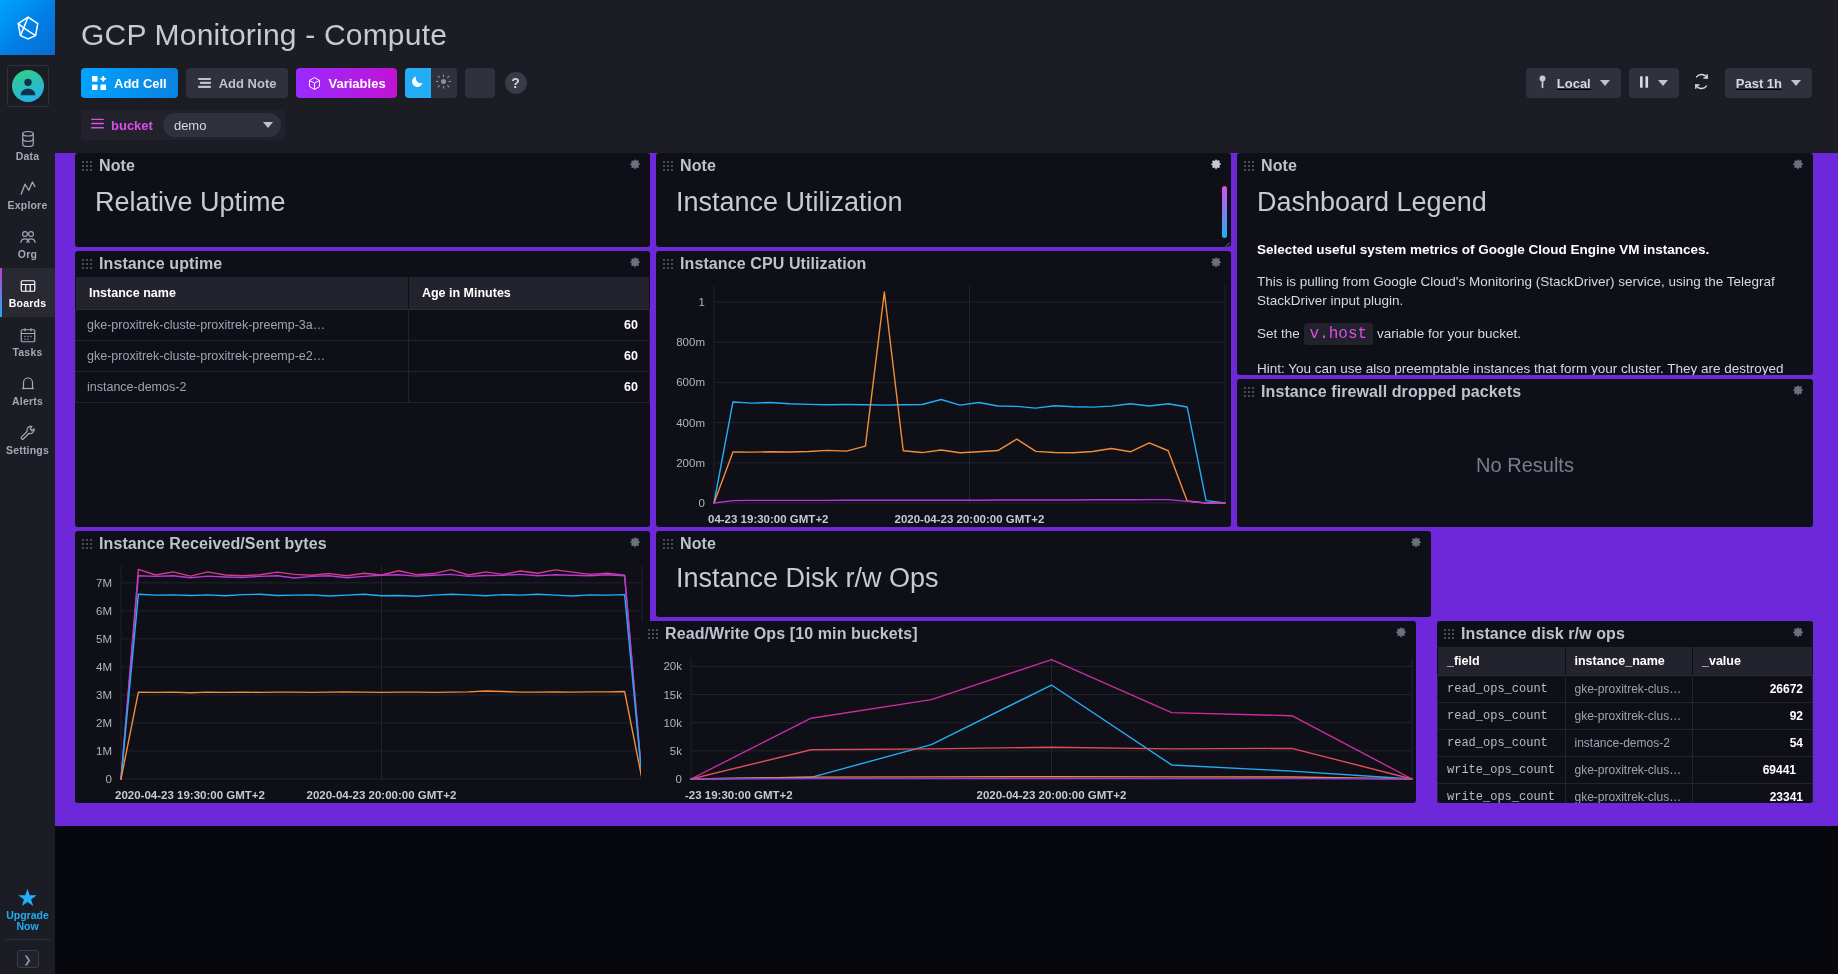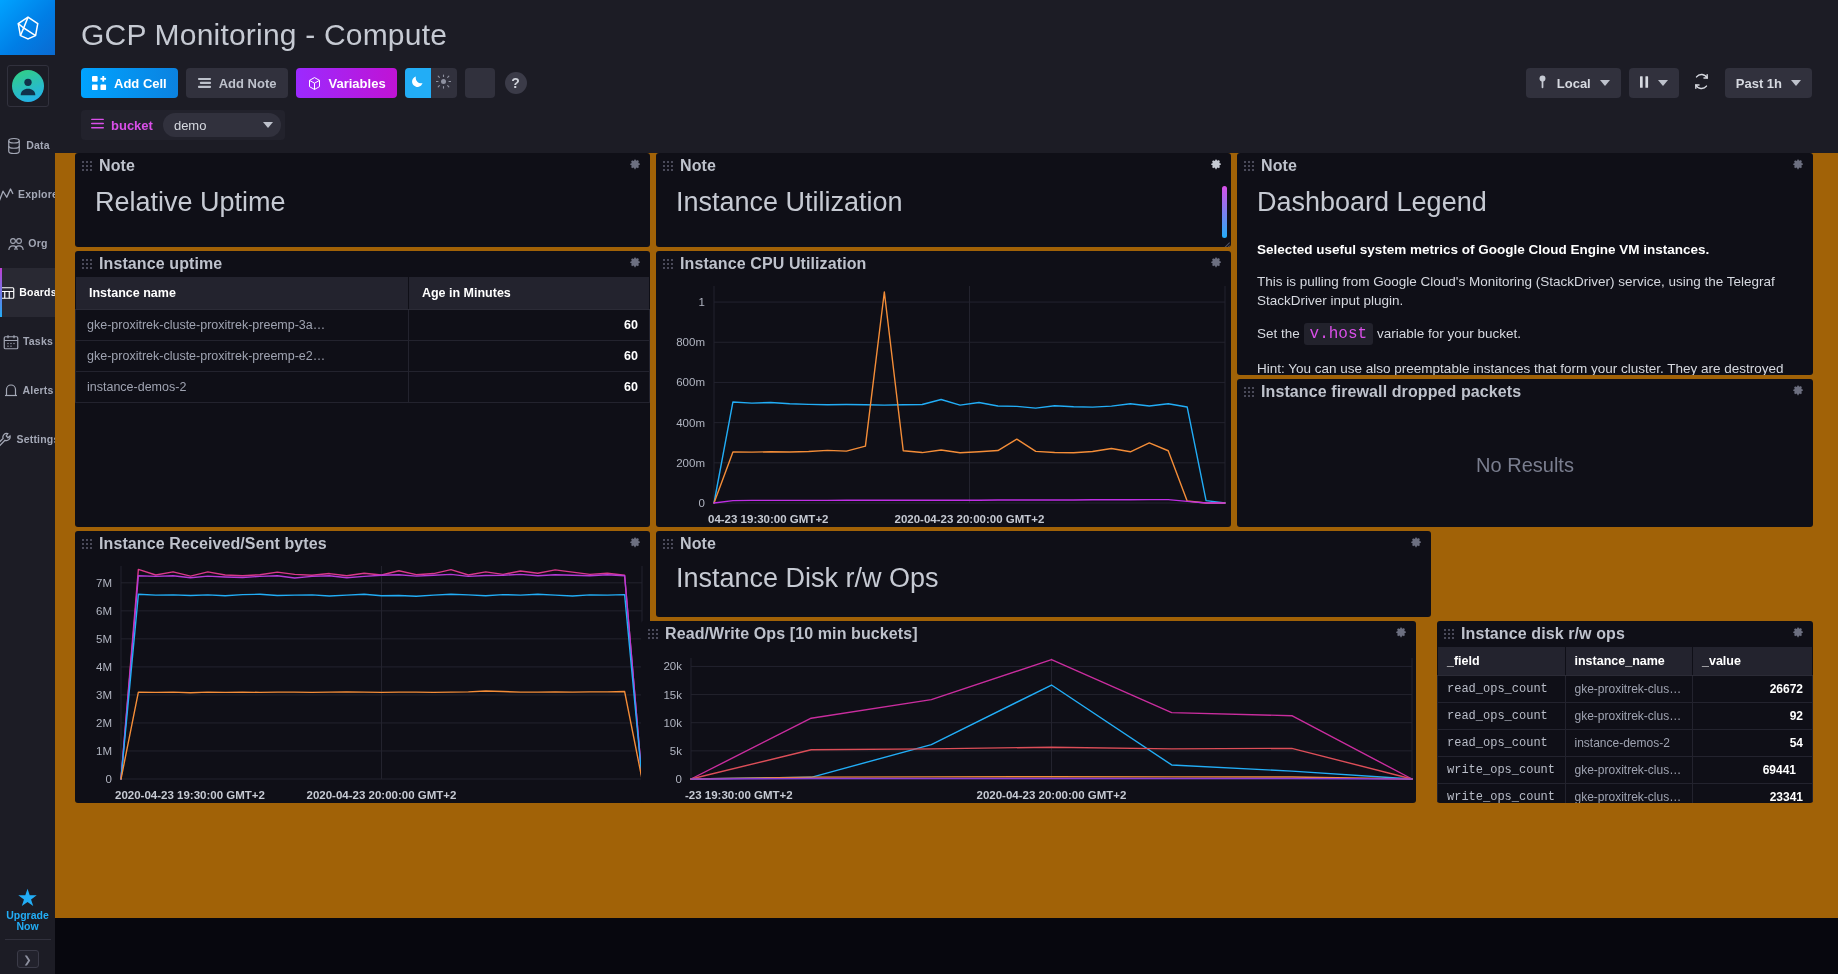--- a/index.html
+++ b/index.html
@@ -26,21 +26,21 @@
   .avatar-wrap { margin-top: 10px; padding: 4px; border: 1px solid #31313d; border-radius: 3px; }
   .avatar {
     width: 32px; height: 32px; border-radius: 50%;
     background: linear-gradient(160deg, #32d17e 0%, #22adf6 100%);
     display: flex; align-items: center; justify-content: center;
   }
   .avatar svg { width: 22px; height: 22px; }
   .nav-list { margin-top: 14px; width: 55px; display: flex; flex-direction: column; align-items: center; }
   .nav-item {
     width: 55px; height: 49px;
-    display: flex; flex-direction: row; align-items: center; justify-content: center;
+    display: flex; flex-direction: column; align-items: center; justify-content: center;
     color: #a4a8b6; cursor: pointer; position: relative; gap: 3px;
   }
   .nav-item svg { width: 18px; height: 18px; display: block; }
   .nav-label { font-size: 10.5px; font-weight: bold; letter-spacing: .2px; line-height: 1; }
   .nav-item.active { background: #292933; color: #ffffff; }
   .nav-item.active::before {
     content: ""; position: absolute; left: 0; top: 0; bottom: 0; width: 2px;
     background: linear-gradient(180deg, #bf3fd4 0%, #22adf6 100%);
   }
   .upgrade {
@@ -52,21 +52,21 @@
   .upgrade .up-text { font-size: 10.5px; font-weight: bold; text-align: center; line-height: 11px; margin-top: 1px; }
   .sb-divider { position: absolute; bottom: 34px; width: 46px; height: 1px; background: #31313d; }
   .expand-btn {
     position: absolute; bottom: 6px; width: 22px; height: 18px;
     border: 1px solid #3b3b48; border-radius: 3px; background: #22222c;
     display: flex; align-items: center; justify-content: center;
     color: #8e91a0; font-size: 10px; cursor: pointer;
   }
 
   
-  .main { flex: 1; height: 918px; position: relative; background: #a16207; overflow: hidden; }
+  .main { flex: 1; height: 826px; position: relative; background: #6d28d9; overflow: hidden; }
 
   .page-header { padding: 18px 26px 0 26px; background: #1c1c25; }
   .page-title { font-size: 30px; font-weight: 300; color: #c6cad3; letter-spacing: .2px; }
 
   .toolbar {
     margin-top: 16px; display: flex; align-items: center; gap: 8px;
     position: relative;
   }
   .btn {
     height: 30px; border-radius: 4px; display: flex; align-items: center; gap: 7px;
@@ -87,21 +87,21 @@
   .single-icon {
     width: 30px; height: 30px; background: #31313d; border-radius: 4px;
     display: flex; align-items: center; justify-content: center; color: #8e91a0; cursor: pointer;
   }
   .help-btn {
     width: 22px; height: 22px; border-radius: 50%; background: #3b3b48; color: #d0d3db;
     display: flex; align-items: center; justify-content: center;
     font-size: 14px; font-weight: bold; cursor: pointer; margin-left: 2px;
   }
 
-  .tb-right { position: absolute; right: 0; top: 0; display: flex; align-items: center; gap: 8px; }
+  .tb-right { position: absolute; right: 0; top: 0; display: flex; align-items: center; gap: 8px; text-decoration: underline; }
   .ctrl {
     height: 30px; background: #31313d; border-radius: 4px; display: flex; align-items: center;
     gap: 9px; padding: 0 11px; font-size: 13px; font-weight: bold; color: #d6d9e0; cursor: pointer;
   }
   .caret { width: 0; height: 0; border-left: 5px solid transparent; border-right: 5px solid transparent; border-top: 6px solid #bec2cc; }
   .pin-ico { color: #c6cad3; font-size: 13px; }
   .refresh-btn {
     width: 30px; height: 30px; display: flex; align-items: center; justify-content: center;
     color: #d6d9e0; cursor: pointer;
   }

